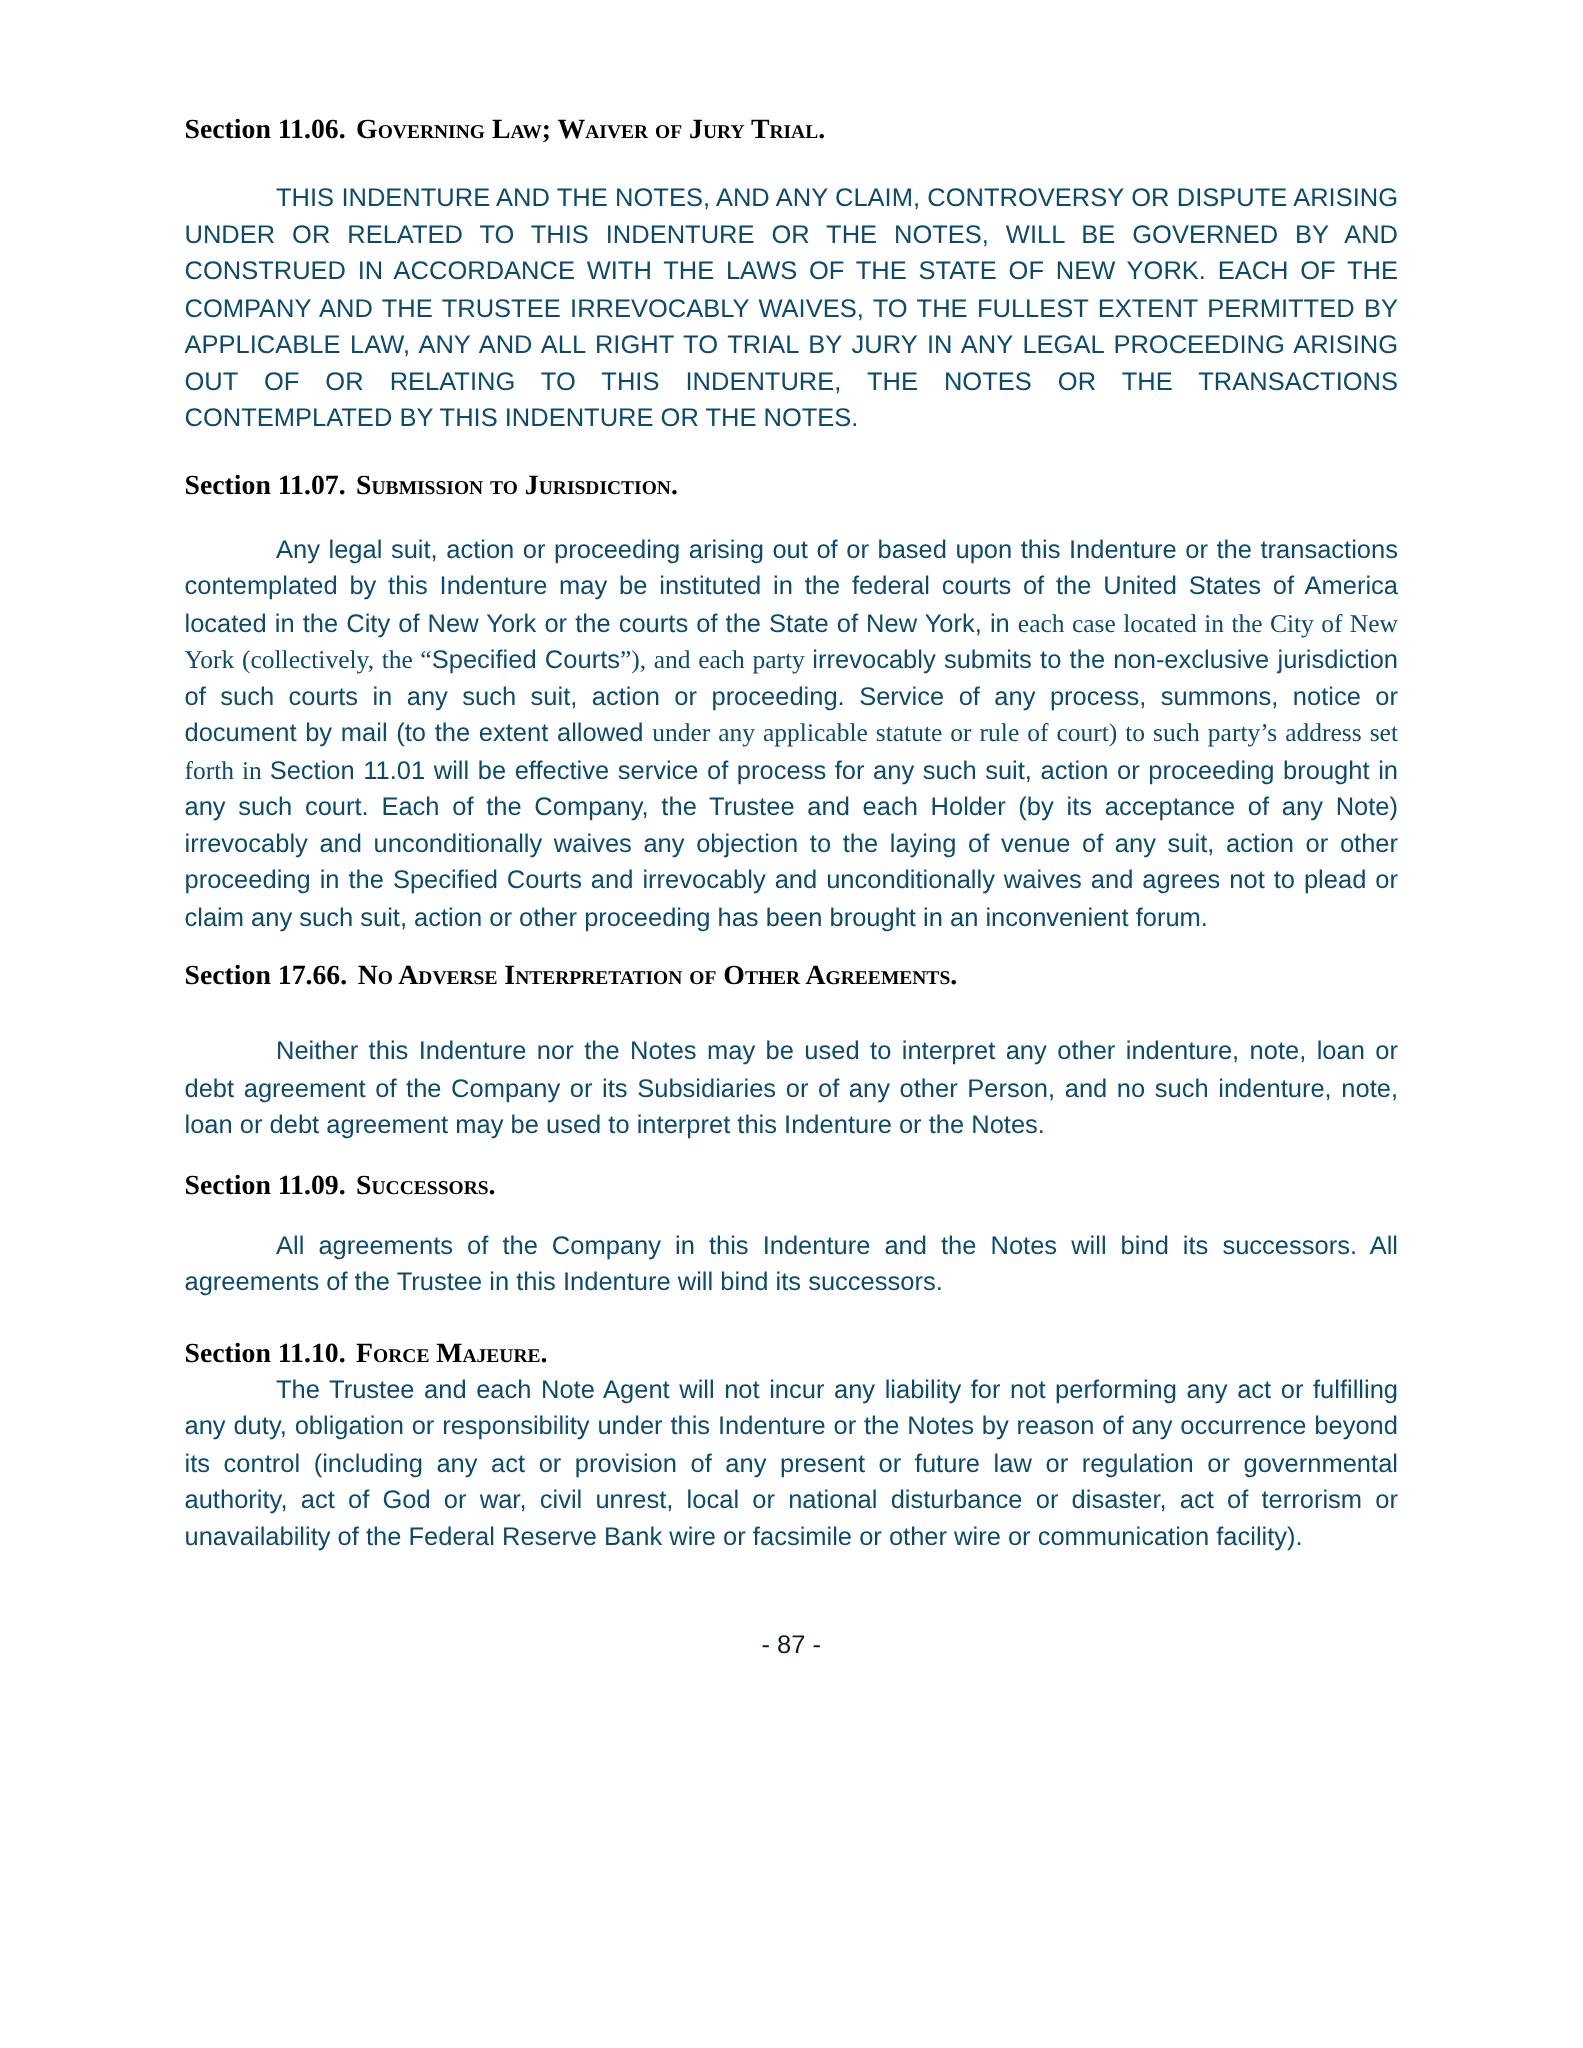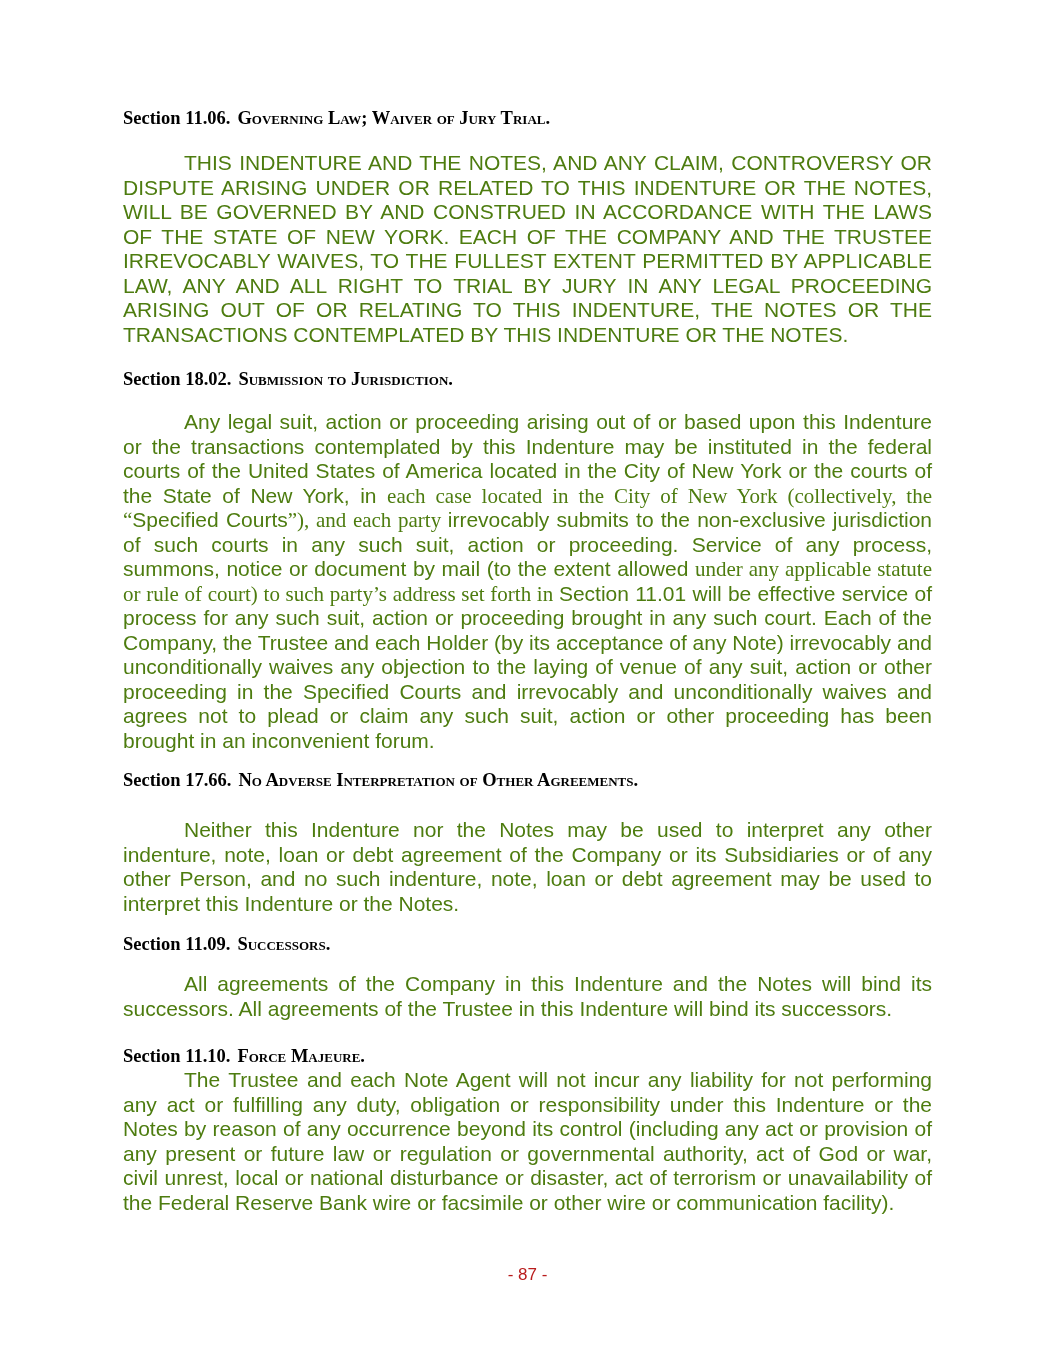--- a/index.html
+++ b/index.html
@@ -14,43 +14,43 @@
     background: #ffffff;
     color: #0d0d0d;
     font-family: "Liberation Sans", sans-serif;
     overflow: hidden;
   }
   .content {
     position: absolute;
     left: 123px;
     top: 0;
     width: 809px;
-    padding-top: 106px;
+    padding-top: 75px;
     box-sizing: content-box;
   }
   .heading {
     font-family: "Liberation Serif", serif;
     font-weight: bold;
     font-size: 18.5px;
     line-height: 24px;
     margin: 0;
     color: #000;
     white-space: nowrap;
   }
   .sec-title {
     font-variant: small-caps;
     margin-left: 7px;
   }
   .para {
-    font-size: 21px;
+    font-size: 17px;
     line-height: 24.5px;
     text-align: justify;
     text-indent: 61px;
     margin: 0;
-    color: #4d7c0f;
+    color: #0c4a6e;
   }
   .run-serif {
     font-family: "Liberation Serif", serif;
   }
   .run-sans {
     font-family: "Liberation Sans", sans-serif;
   }
   
   .m-p1 { margin-top: 21px; }
   .m-h2 { margin-top: 20px; }
@@ -58,36 +58,36 @@
   .m-h3 { margin-top: 15px; }
   .m-p3 { margin-top: 26px; }
   .m-h4 { margin-top: 16px; }
   .m-p4 { margin-top: 16px; }
   .m-h5 { margin-top: 23px; }
   .m-p5 { }
   .footer {
     margin-top: 50px;
     text-align: center;
     font-size: 17px;
-    color: #b91c1c;
+    color: #0f172a;
   }
 </style>
 </head>
 <body>
 
 <div class="page">
   <div class="content">
 
     <section>
       <h2 class="heading"><span class="sec-num">Section 11.06.</span><span class="sec-title">Governing Law; Waiver of Jury Trial.</span></h2>
       <p class="para m-p1"><span class="run-sans">THIS INDENTURE AND THE NOTES, AND ANY CLAIM, CONTROVERSY OR DISPUTE ARISING UNDER OR RELATED TO THIS INDENTURE OR THE NOTES, WILL BE GOVERNED BY AND CONSTRUED IN ACCORDANCE WITH THE LAWS OF THE STATE OF NEW YORK. EACH OF THE COMPANY AND THE TRUSTEE IRREVOCABLY WAIVES, TO THE FULLEST EXTENT PERMITTED BY APPLICABLE LAW, ANY AND ALL RIGHT TO TRIAL BY JURY IN ANY LEGAL PROCEEDING ARISING OUT OF OR RELATING TO THIS INDENTURE, THE NOTES OR THE TRANSACTIONS CONTEMPLATED BY THIS INDENTURE OR THE NOTES.</span></p>
     </section>
 
     <section>
-      <h2 class="heading m-h2"><span class="sec-num">Section 18.02.</span><span class="sec-title">Submission to Jurisdiction.</span></h2>
+      <h2 class="heading m-h2"><span class="sec-num">Section 11.07.</span><span class="sec-title">Submission to Jurisdiction.</span></h2>
       <p class="para m-p2"><span class="run-sans">Any legal suit, action or proceeding arising out of or based upon this Indenture or the transactions contemplated by this Indenture may be instituted in the federal courts of the United States of America located in the City of New York or the courts of the State of New York, in </span><span class="run-serif">each case located in the City of New York (collectively, the “</span><span class="run-sans">Specified Courts</span><span class="run-serif">”), and each party </span><span class="run-sans">irrevocably submits to the non-exclusive jurisdiction of such courts in any such suit, action or proceeding. Service of any process, summons, notice or document by mail (to the extent allowed </span><span class="run-serif">under any applicable statute or rule of court) to such party’s address set forth in </span><span class="run-sans">Section 11.01 will be effective service of process for any such suit, action or proceeding brought in any such court. Each of the Company, the Trustee and each Holder (by its acceptance of any Note) irrevocably and unconditionally waives any objection to the laying of venue of any suit, action or other proceeding in the Specified Courts and irrevocably and unconditionally waives and agrees not to plead or claim any such suit, action or other proceeding has been brought in an inconvenient forum.</span></p>
     </section>
 
     <section>
       <h2 class="heading m-h3"><span class="sec-num">Section 17.66.</span><span class="sec-title">No Adverse Interpretation of Other Agreements.</span></h2>
       <p class="para m-p3"><span class="run-sans">Neither this Indenture nor the Notes may be used to interpret any other indenture, note, loan or debt agreement of the Company or its Subsidiaries or of any other Person, and no such indenture, note, loan or debt agreement may be used to interpret this Indenture or the Notes.</span></p>
     </section>
 
     <section>
       <h2 class="heading m-h4"><span class="sec-num">Section 11.09.</span><span class="sec-title">Successors.</span></h2>

